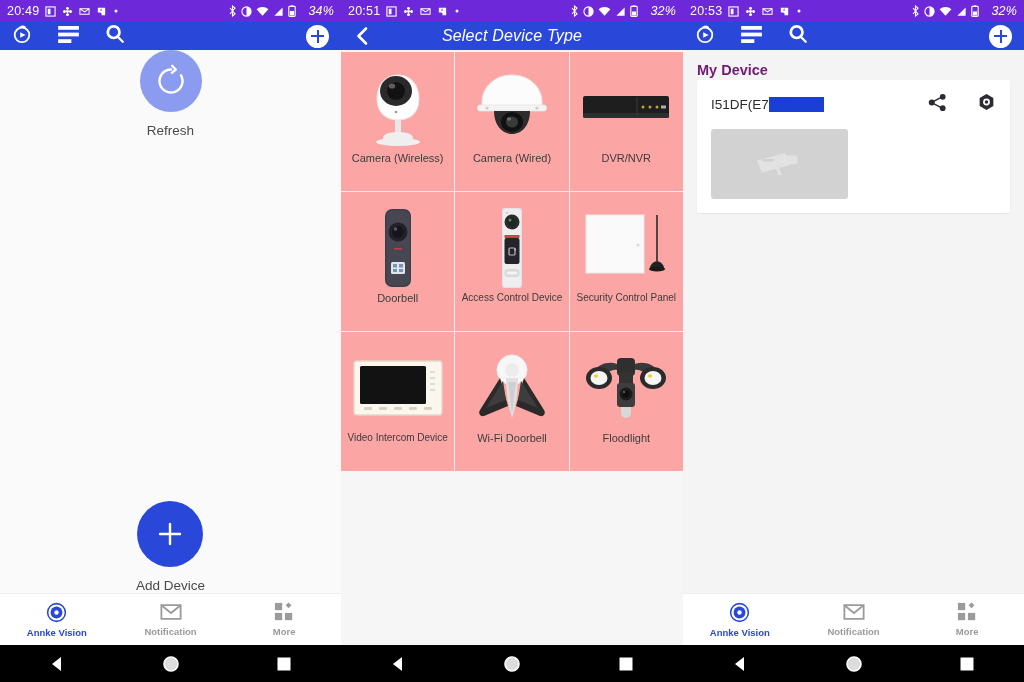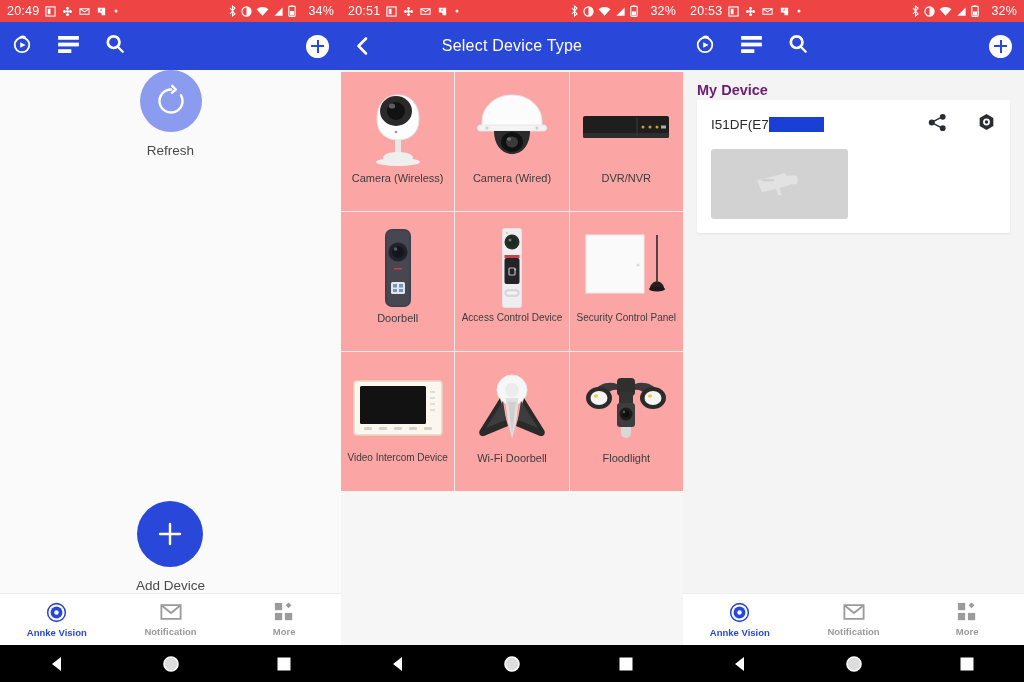--- a/index.html
+++ b/index.html
@@ -26,21 +26,21 @@
     flex-direction: column;
     overflow: hidden;
   }
   .phone-1 { width: 341px; }
   .phone-2 { width: 342px; }
   .phone-3 { width: 341px; }
 
   
   .status-bar {
     height: 22px;
-    background: #ef4444;
+    background: #6d28d9;
     color: #fff;
     display: flex;
     align-items: center;
     padding: 0 7px;
     flex: none;
     font-size: 12.5px;
     letter-spacing: 0.2px;
   }
   .status-left {
     display: flex;
@@ -48,30 +48,31 @@
     gap: 6px;
   }
   .status-time { font-size: 12.5px; color: #fff; font-weight: 400; }
   .status-right {
     margin-left: auto;
     display: flex;
     align-items: center;
     gap: 4px;
   }
   .sb-ico { display: inline-flex; align-items: center; }
-  .battery-pct { font-size: 12.5px; color:#fff; margin-left:8px;}
+  .battery-pct { font-size: 12.5px; color:#fff; margin-left:8px;font-style:italic;}
 
   
   .app-bar {
-    height: 48px;
+    height: 28px;
     background: #2947d8;
     display: flex;
     align-items: center;
     padding: 0 12px;
     flex: none;
+    font-style: italic;
   }
   .app-bar.titled { justify-content: flex-start; }
   .app-bar-icons { display: flex; align-items: center; gap: 26px; }
   .app-bar-title {
     color: #fff;
     font-size: 16px;
     flex: 1;
     text-align: center;
     margin-right: 20px;
     letter-spacing: 0.2px;

